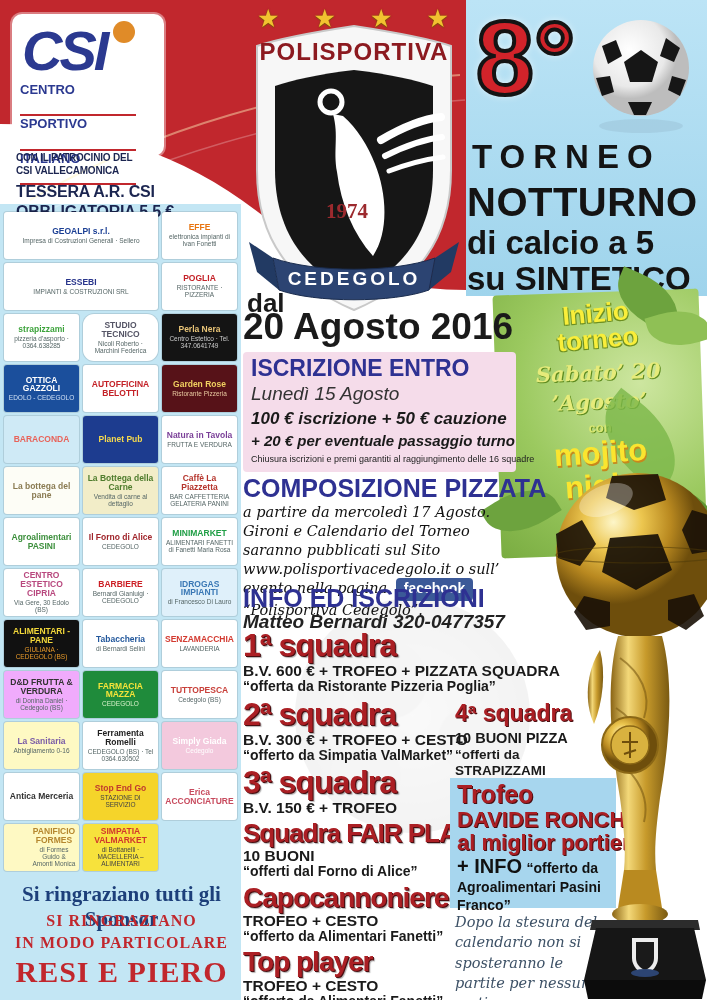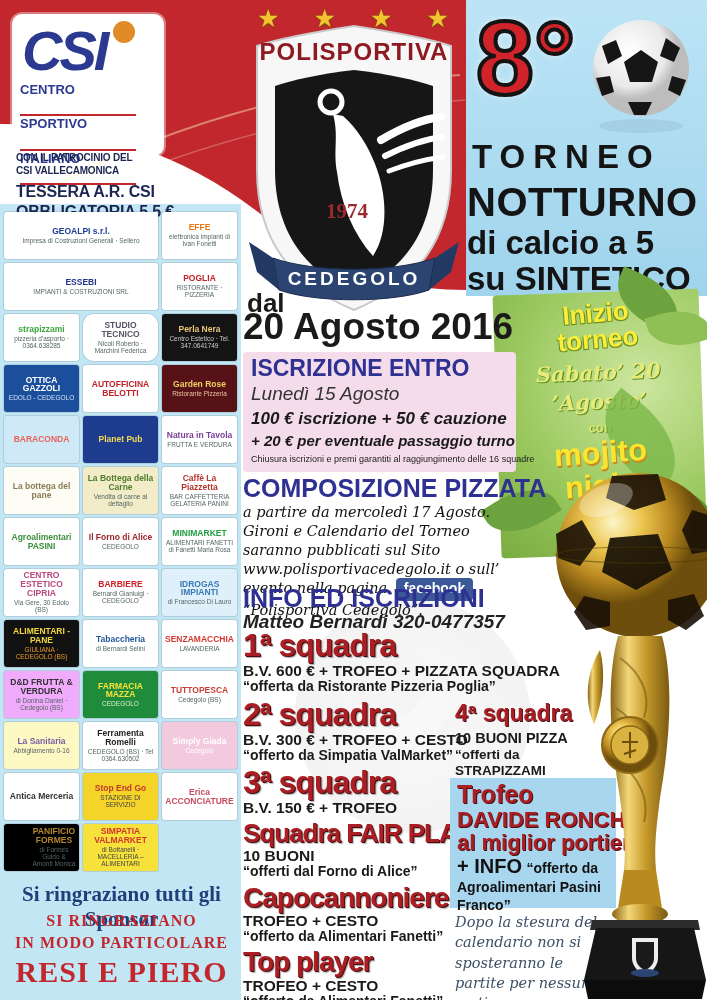--- a/index.html
+++ b/index.html
@@ -447,21 +447,21 @@
       <div class="sp-card" style="background: rgb(255, 255, 255);">
         <div class="sp-name" style="color: rgb(51, 51, 51);">Antica Merceria</div>
       </div>
       <div class="sp-card" style="background: rgb(245, 212, 42);">
         <div class="sp-name" style="color: rgb(192, 58, 46);">Stop End Go</div>
         <div class="sp-sub" style="color: rgb(68, 68, 68);">STAZIONE DI SERVIZIO</div>
       </div>
       <div class="sp-card" style="background: rgb(255, 255, 255);">
         <div class="sp-name" style="color: rgb(200, 75, 94);">Erica ACCONCIATURE</div>
       </div>
-      <div class="sp-card" style="background: #000000; padding-left: 28px;">
+      <div class="sp-card" style="background: #fef9c3; padding-left: 28px;">
         <div class="sp-name" style="color: rgb(181, 135, 46);">PANIFICIO FORMES</div>
         <div class="sp-sub">di Formes Guido &amp; Amonti Monica</div>
       </div>
       <div class="sp-card" style="background: rgb(247, 226, 60);">
         <div class="sp-name" style="color: rgb(209, 55, 44);">SIMPATIA VALMARKET</div>
         <div class="sp-sub" style="color: rgb(68, 68, 68);">di Bottanelli · MACELLERIA – ALIMENTARI</div>
       </div>
     </div>
 
   <div class="abs thx1">Si ringraziano tutti gli Sponsor</div>

